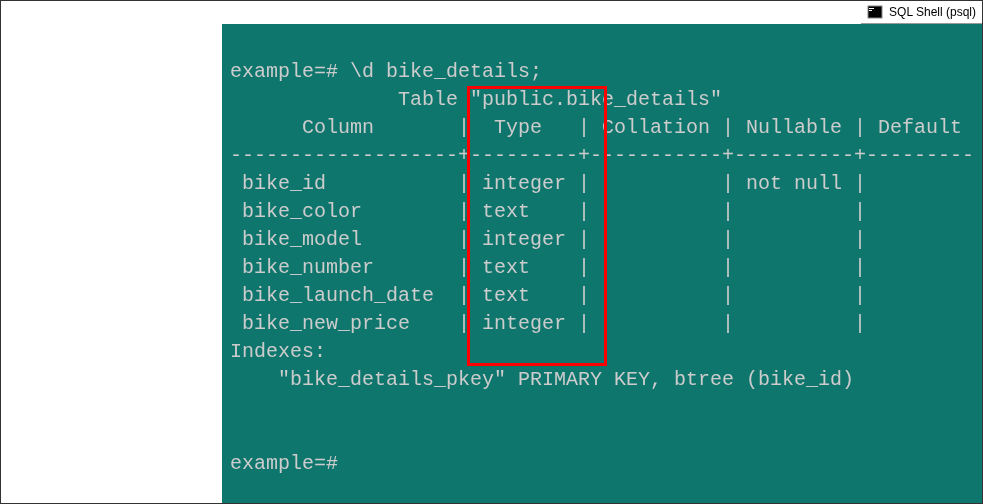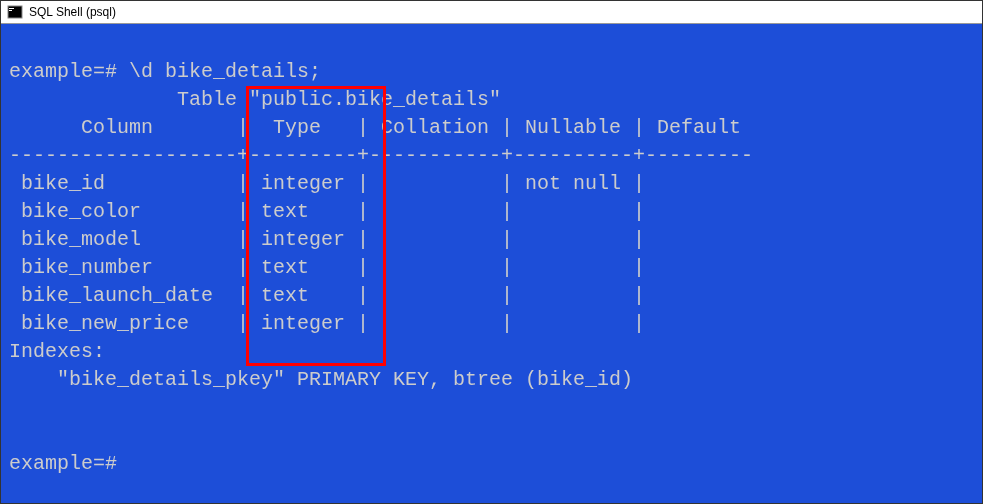--- a/index.html
+++ b/index.html
@@ -12,20 +12,21 @@
       background: #fff;
       width: 983px;
       height: 504px;
     }
     .window {
       border: 1px solid #333;
       width: 100%;
       height: 100%;
       display: flex;
       flex-direction: column;
+      align-items: flex-end;
     }
     .titlebar {
       background: #fff;
       border-bottom: 1px solid #999;
       padding: 3px 6px;
       display: flex;
       align-items: center;
       font-family: 'Segoe UI', sans-serif;
       font-size: 12px;
       color: #000;
@@ -33,21 +34,21 @@
     .titlebar-icon {
       width: 16px;
       height: 16px;
       margin-right: 6px;
       display: inline-flex;
       align-items: center;
       justify-content: center;
     }
     .terminal {
       flex: 1;
-      background: #1d4ed8;
+      background: #0f766e;
       color: #ccc;
       padding: 6px 8px;
       font-size: 20px;
       line-height: 1.4;
       white-space: pre;
       overflow: hidden;
       position: relative;
     }
     .highlight-box {
       position: absolute;

